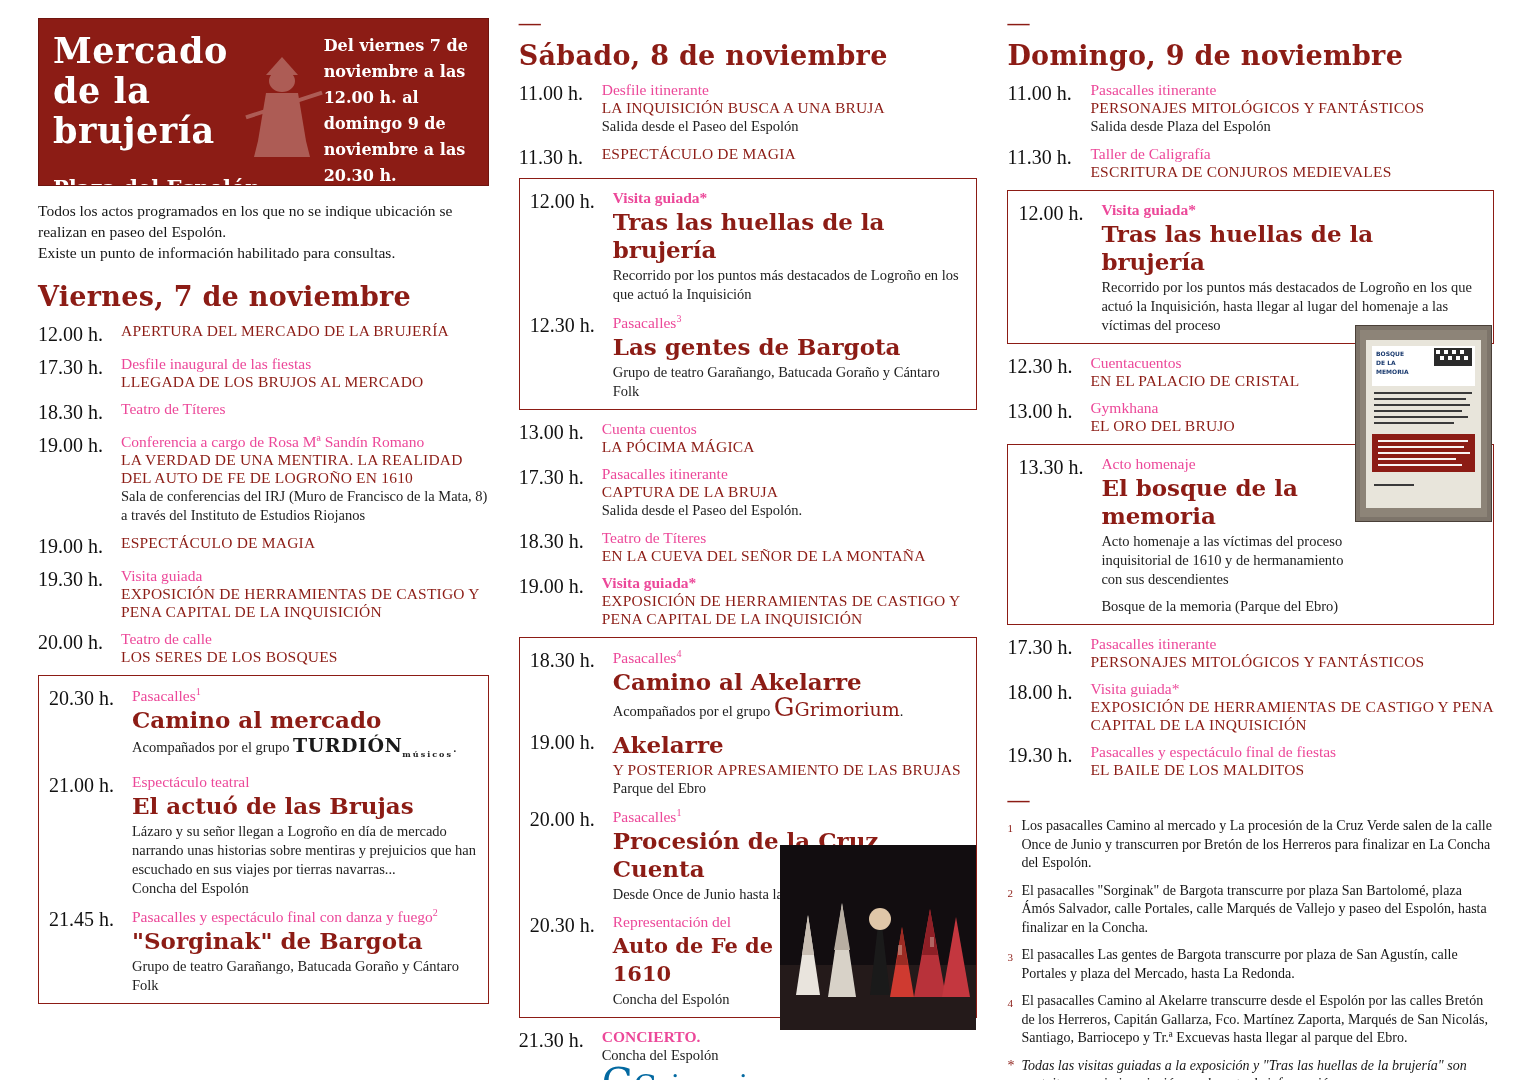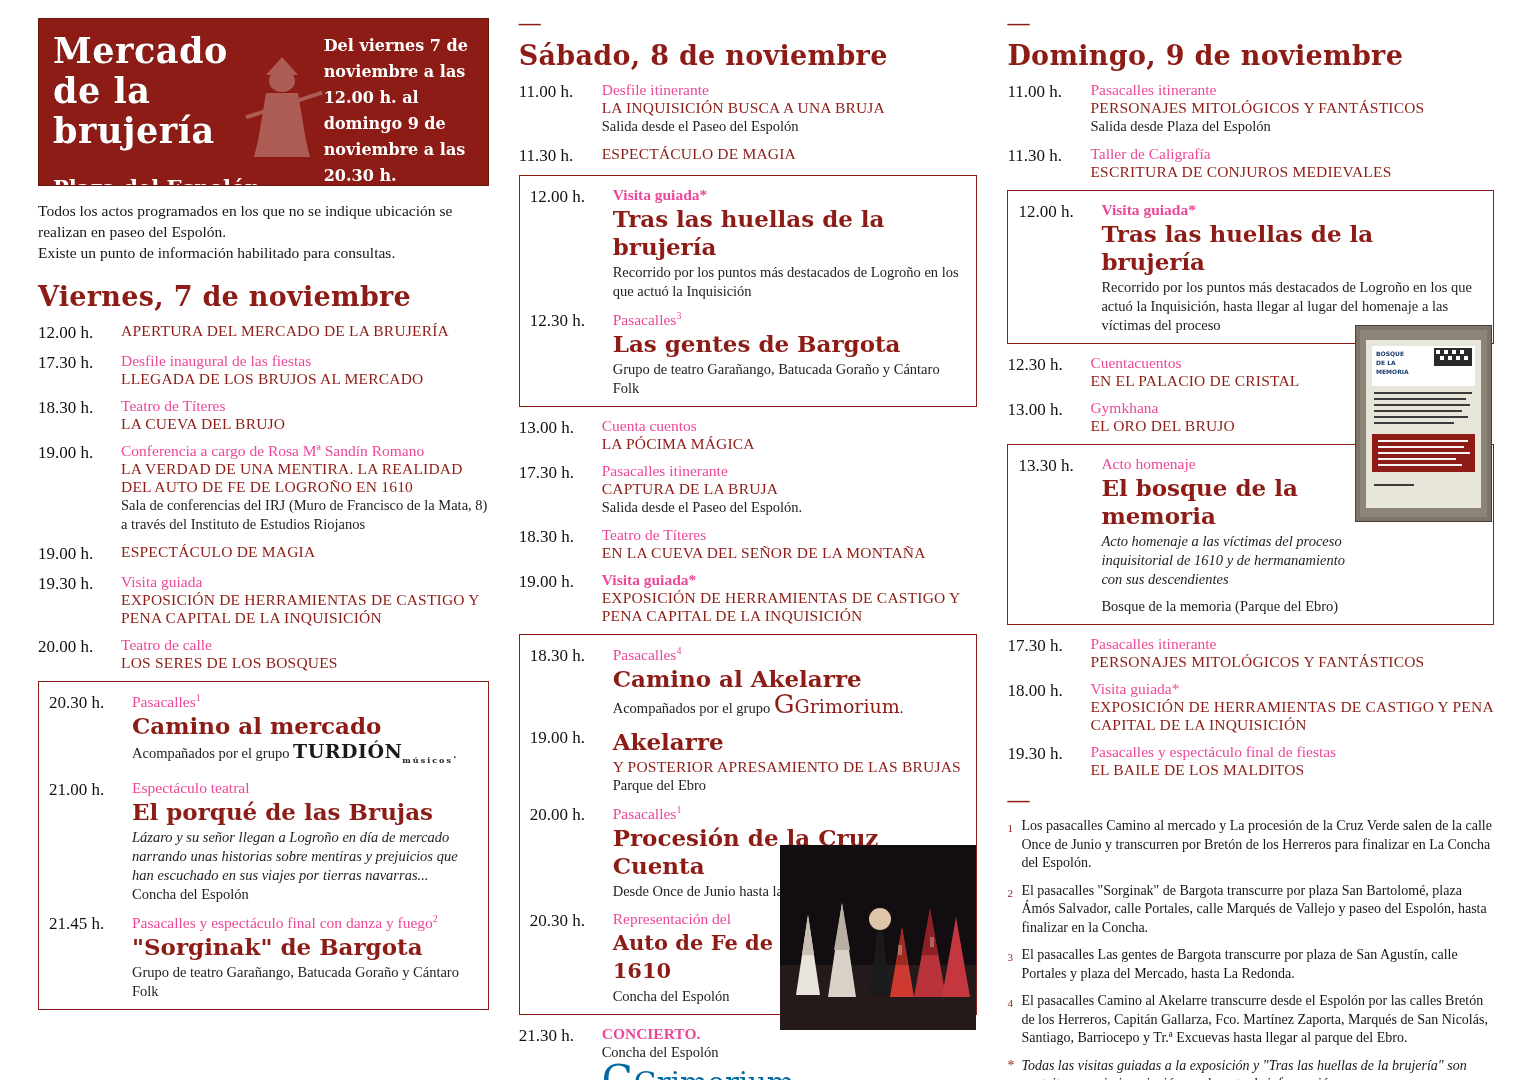--- a/index.html
+++ b/index.html
@@ -100,21 +100,21 @@
   }
 
   
   .row {
     display: flex;
     margin-bottom: 9px;
   }
   .time {
     width: 83px;
     flex: none;
-    font-size: 17px;
+    font-size: 20px;
     color: #111;
     padding-top: 1px;
   }
   .body { flex: 1; }
   .lead {
     font-size: 15.5px;
     color: #ec4899;
   }
   .lead.bold { font-weight: bold; }
   .caps {
@@ -122,21 +122,21 @@
     color: #8c1c15;
     font-variant: small-caps;
     text-transform: uppercase;
     letter-spacing: .2px;
   }
   .note {
     font-size: 14.5px;
     color: #222;
     line-height: 19px;
   }
-  .note.ital { font-style: italic; }
+  .note.ital { }
   .fancy {
     font-family: "DejaVu Serif", serif;
     font-weight: bold;
     color: #8c1c15;
     font-size: 23px;
     line-height: 28px;
     margin: 1px 0 2px 0;
   }
   .fancy.sm { font-size: 21px; }
   .sup { font-size: 10px; vertical-align: super; }
@@ -258,21 +258,20 @@
       <div class="time">17.30 h.</div>
       <div class="body">
         <div class="lead">Desfile inaugural de las fiestas</div>
         <div class="caps">LLEGADA DE LOS BRUJOS AL MERCADO</div>
       </div>
     </div>
     <div class="row">
       <div class="time">18.30 h.</div>
       <div class="body">
         <div class="lead">Teatro de Títeres</div>
-        <div class="caps">LA CUEVA DEL BRUJO</div>
       </div>
     </div>
     <div class="row">
       <div class="time">19.00 h.</div>
       <div class="body">
         <div class="lead">Conferencia a cargo de Rosa Mª Sandín Romano</div>
         <div class="caps">LA VERDAD DE UNA MENTIRA. LA REALIDAD DEL AUTO DE FE DE LOGROÑO EN 1610</div>
         <div class="note">Sala de conferencias del IRJ (Muro de Francisco de la Mata, 8) a través del Instituto de Estudios Riojanos</div>
       </div>
     </div>
@@ -306,21 +305,21 @@
           <div class="note">
             <span>Acompañados por el grupo</span>
             <span class="logo-tur"><span>TURDIÓN</span><sub>músicos</sub></span>.
           </div>
         </div>
       </div>
       <div class="row">
         <div class="time">21.00 h.</div>
         <div class="body">
           <div class="lead">Espectáculo teatral</div>
-          <div class="fancy">El porqué de las Brujas</div>
+          <div class="fancy">El actuó de las Brujas</div>
           <div class="note ital">Lázaro y su señor llegan a Logroño en día de mercado narrando unas historias sobre mentiras y prejuicios que han escuchado en sus viajes por tierras navarras...</div>
           <div class="note">Concha del Espolón</div>
         </div>
       </div>
       <div class="row">
         <div class="time">21.45 h.</div>
         <div class="body">
           <div class="lead"><span>Pasacalles y espectáculo final con danza y fuego</span><span class="sup">2</span></div>
           <div class="fancy">"Sorginak" de Bargota</div>
           <div class="note">Grupo de teatro Garañango, Batucada Goraño y Cántaro Folk</div>

